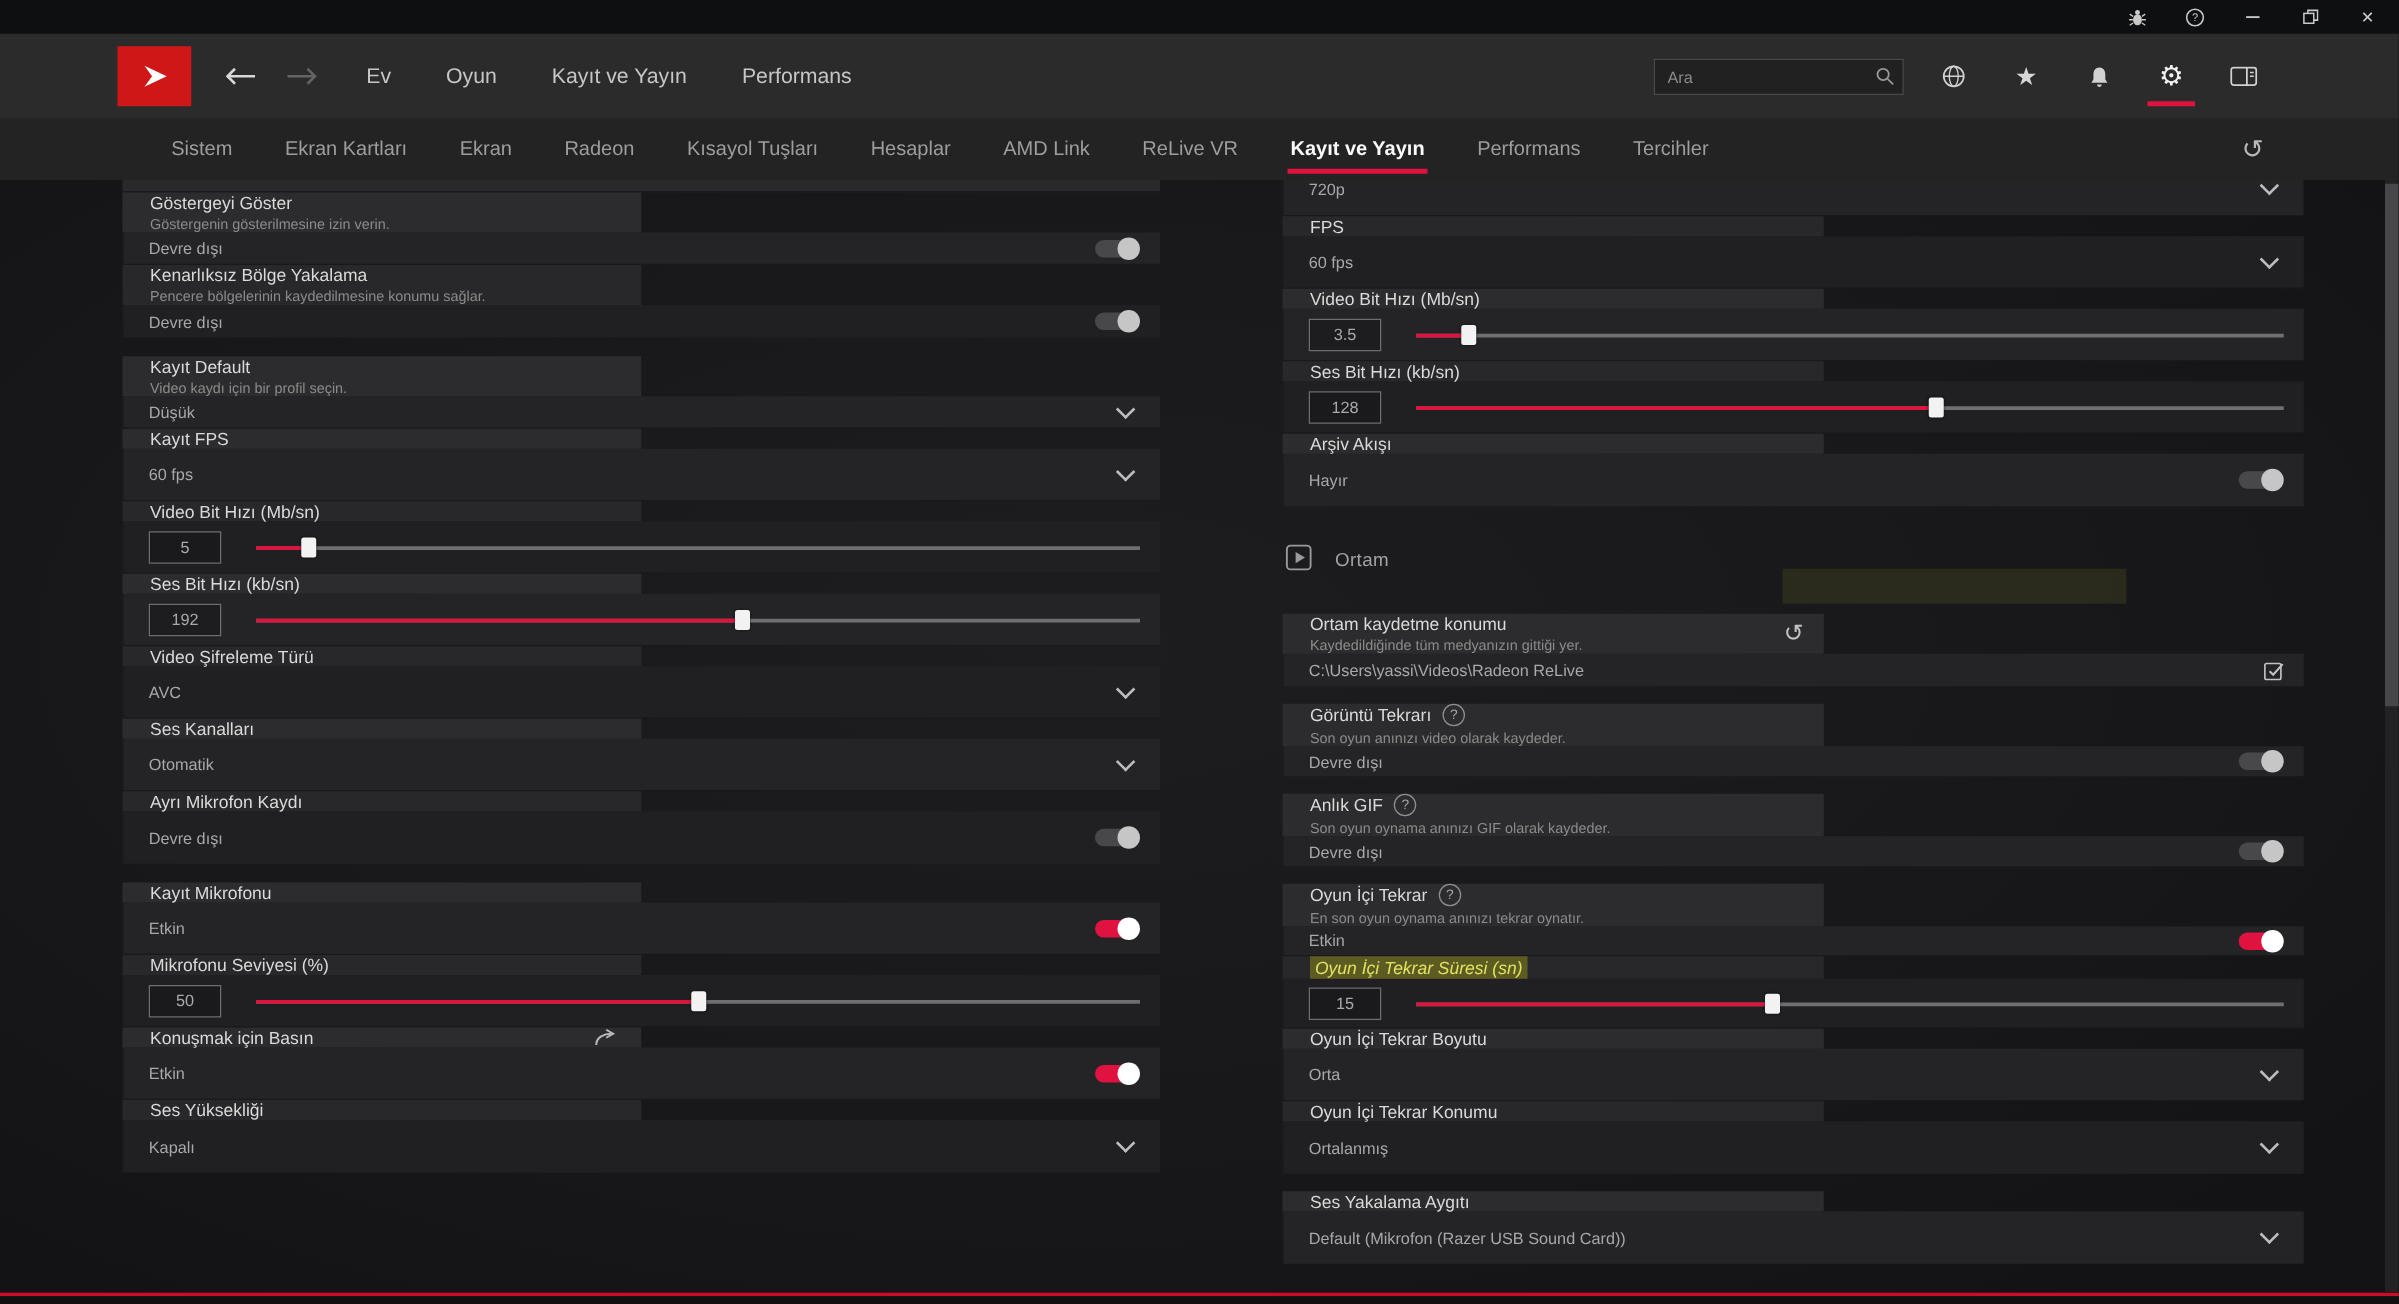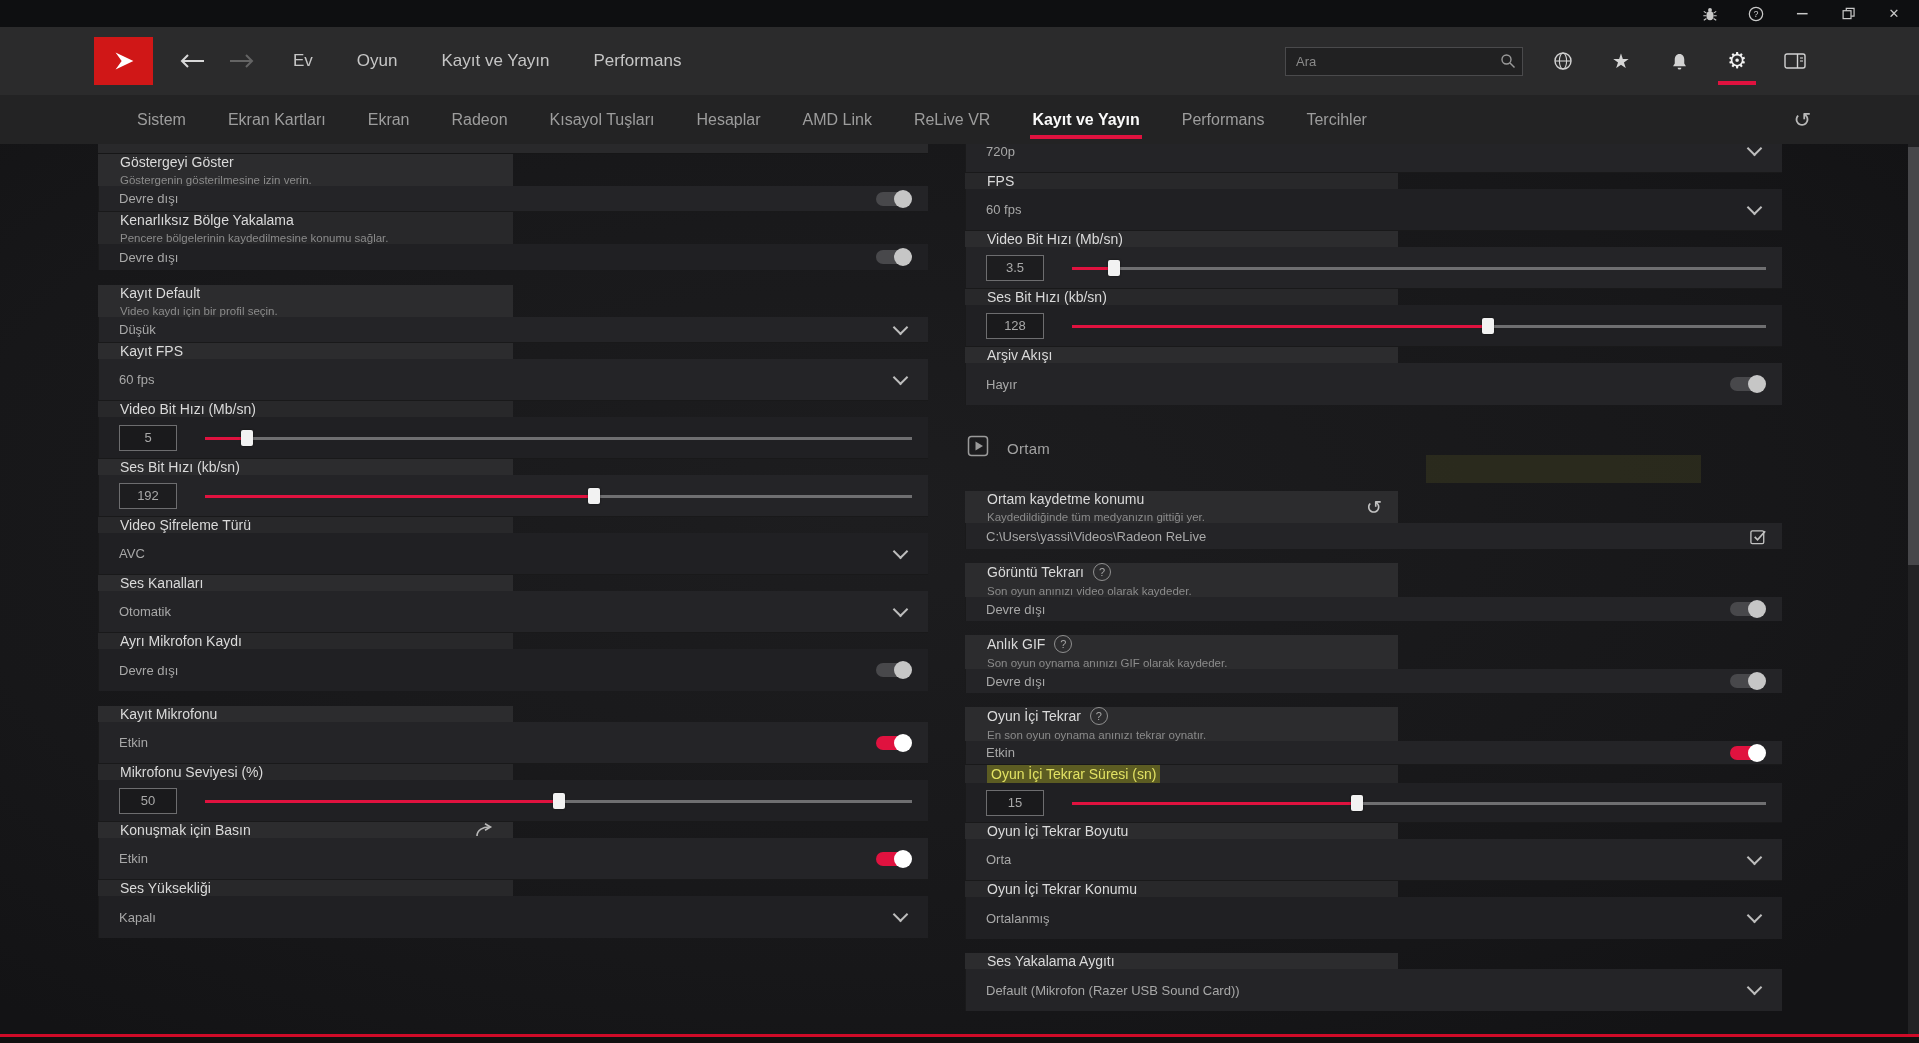--- a/index.html
+++ b/index.html
@@ -16,21 +16,21 @@
   .titlebar{height:27px;background:#0e0f11;display:flex;align-items:center;justify-content:flex-end;gap:28px;padding-right:16px;}
   .tb-icon{display:flex;align-items:center;justify-content:center;width:18px;height:18px;color:#c9c9c9;font-size:13px;line-height:1;}
 
   
   .header{height:68px;background:#2b2b2c;display:flex;align-items:center;}
   .logo{width:59px;height:48px;margin-left:94px;background:var(--logo);display:flex;align-items:center;justify-content:center;flex:none;}
   .nav-arrow{margin-left:26px;display:flex;align-items:center;}
   .nav-arrow.fwd{margin-left:24px;}
   .main-nav{display:flex;gap:44px;margin-left:38px;align-items:center;}
   .nav-item{font-size:17px;color:#c6c6c6;white-space:nowrap;cursor:default;}
-  .search{margin-left:auto;width:238px;height:29px;position:relative;flex:none;}
+  .search{margin-left:auto;width:200px;height:29px;position:relative;flex:none;}
   .search input{width:100%;height:100%;box-sizing:border-box;background:#212122;border:1px solid #4a4a4c;color:#cfcfcf;font-size:13px;padding:0 30px 0 10px;outline:none;font-family:inherit;}
   .search input::placeholder{color:#8a8a8a;}
   .search .mag{position:absolute;right:7px;top:6px;}
   .actions{display:flex;align-items:center;gap:34px;margin-left:28px;margin-right:112px;}
   .act{position:relative;display:flex;align-items:center;justify-content:center;width:24px;height:24px;color:#d6d6d6;}
   .act.gear{font-size:22px;color:#f2f2f2;}
   .act.star{font-size:20px;}
   .act.gear::after{content:"";position:absolute;left:-7px;right:-7px;bottom:-12px;height:4px;background:var(--accent);}
 
   
@@ -39,21 +39,21 @@
   .tab{font-size:16px;color:#9d9d9d;position:relative;white-space:nowrap;cursor:default;}
   .tab.active{color:#fafafa;font-weight:700;}
   .tab.active::after{content:"";position:absolute;left:-2px;right:-2px;bottom:-10px;height:4px;background:var(--accent);}
   .reset{margin-left:auto;margin-right:108px;color:#b9b9b9;font-size:21px;line-height:1;}
 
   
   .content{position:relative;height:890px;overflow:hidden;
     background:radial-gradient(1300px 650px at 45% 42%, #1d1d1f 0%, #171719 70%, #131315 100%);}
   .col{position:absolute;top:0;}
   .col-left{left:98px;width:830px;}
-  .col-right{left:965px;width:817px;}
+  .col-right{left:1026px;width:817px;}
   .sliver{height:9px;background:#29292b;border-bottom:1px solid #161617;}
 
   .col-left .group + .group{margin-top:15px;}
   .col-right .group{margin-top:14px;}
   .col-right .group:first-child{margin-top:0;}
   .sec-header{margin:24px 0;height:38px;display:flex;align-items:center;gap:18px;padding-left:2px;}
   .sec-label{font-size:15px;color:#a2a2a2;letter-spacing:.3px;}
 
   .row{display:flex;height:58px;box-sizing:border-box;border-bottom:1px solid #19191a;flex-direction:column;}
   .rows .row:last-child{border-bottom:none;}
@@ -62,21 +62,21 @@
 
   .cell-label{box-sizing:border-box;padding:0 46px 0 22px;display:flex;flex-direction:column;justify-content:center;position:relative;background:#2c2c2e;flex:none;}
   .col-left .cell-label{width:415px;}
   .col-right .cell-label{width:433px;}
   .cell-value{flex:1;display:flex;align-items:center;box-sizing:border-box;padding:0 14px 0 20px;background:#242427;border-left:1px solid #1a1a1b;}
   .row.alt .cell-label{background:#28282a;}
   .row.alt .cell-value{background:#202023;}
 
   .lab-line{display:flex;align-items:center;gap:9px;}
   .label{font-size:14px;color:#dadada;white-space:nowrap;}
-  .label.hl{background:var(--hl-bg);color:var(--hl-text);padding:1px 4px;}
+  .label.hl{background:var(--hl-bg);color:var(--hl-text);padding:1px 4px;font-style:italic;}
   .sub{font-size:11.5px;color:#8b8b8b;margin-top:4px;white-space:nowrap;}
   .help{width:16px;height:16px;border:1px solid #8f8f8f;border-radius:50%;color:#a5a5a5;font-size:11px;display:flex;align-items:center;justify-content:center;flex:none;}
   .trail-icon{position:absolute;right:16px;top:50%;transform:translateY(-50%);color:#c2c2c2;display:flex;align-items:center;}
   .trail-icon.undo{font-size:19px;}
 
   .val{font-size:13px;color:#a8a8a8;white-space:nowrap;}
   .chev{margin-left:auto;margin-right:8px;width:9px;height:9px;border-right:2px solid #bdbdbd;border-bottom:2px solid #bdbdbd;transform:rotate(45deg);margin-top:-5px;flex:none;}
 
   .toggle{margin-left:auto;margin-right:4px;position:relative;width:34px;height:14px;border-radius:7px;background:#48484b;flex:none;}
   .toggle .tknob{position:absolute;top:-2px;right:-2px;width:18px;height:18px;border-radius:50%;background:#c6c6c6;}

